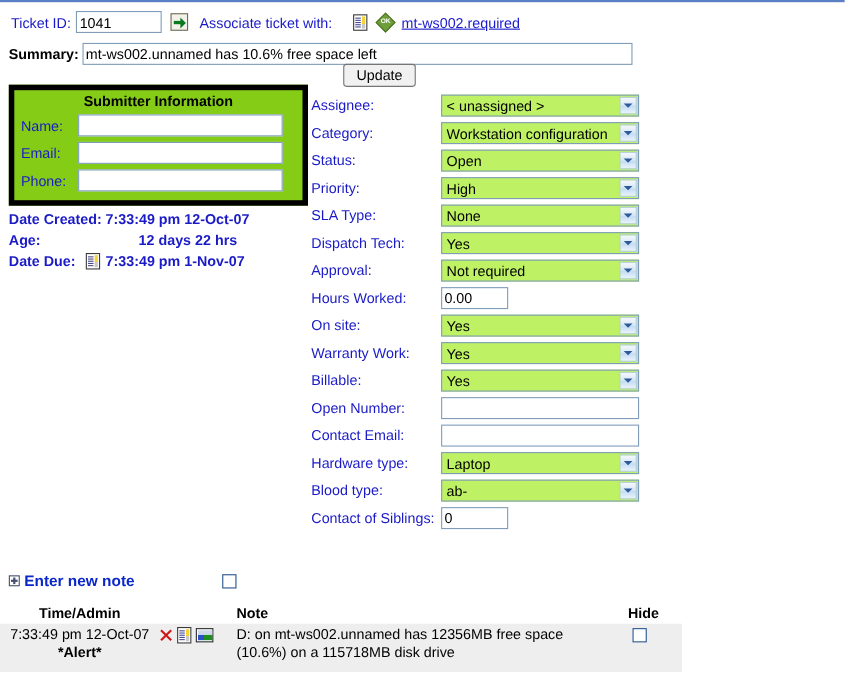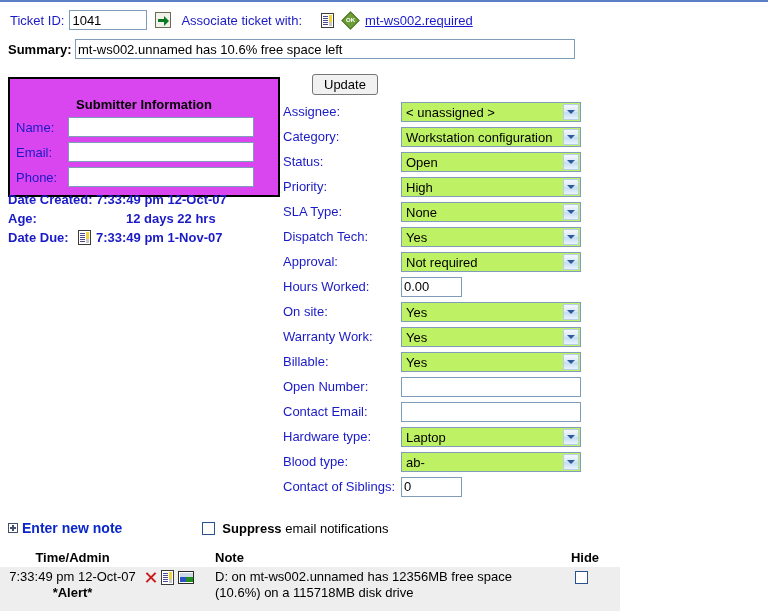--- a/index.html
+++ b/index.html
@@ -203,24 +203,24 @@
     content:"";
     position:absolute; left:3px; top:1px;
     width:2px; height:6px; background:#44506b;
   }
   
   .submitter-box {
     position: absolute;
     left: 8px;
     top: 75px;
     width: 272px;
-    border: 2px solid #000000;
-    background: #d946ef;
+    border: 5px solid #000000;
+    background: #84cc16;
     box-sizing: border-box;
-    padding: 18px 6px 8px 6px;
+    padding: 2px 6px 8px 6px;
   }
   .submitter-title {
     text-align: center;
     font-weight: bold;
     font-size: 13px;
     color: #000;
     margin-bottom: 5px;
   }
   .submitter-row {
     display: flex;
@@ -245,21 +245,21 @@
     font-weight: bold;
   }
   .dates .dlabel { width: 88px; }
   .dates .dval { color: #1a1ac6; }
   .dates .dval-ind { padding-left: 30px; }
 
   
   .form {
     position: absolute;
     left: 283px;
-    top: 72px;
+    top: 56px;
   }
   .btn-update {
     margin-left: 29px;
     margin-bottom: 4px;
     font-family: "Liberation Sans", sans-serif;
     font-size: 13px;
     color: #000;
     background: #f1f1f1;
     border: 1px solid #767676;
     border-radius: 3px;
@@ -527,21 +527,20 @@
     </div>
   </div>
 
   <div class="notes-head">
     <a class="enter-note" href="#">
       <span class="icon icon-plus"></span>
       <span>Enter new note</span>
     </a>
     <span class="suppress-wrap">
       <span class="cbx"></span>
-      <span class="suppress-text"><b>Suppress</b><span> email notifications</span></span>
     </span>
   </div>
 
   <div class="notes-table">
     <div class="nt-header">
       <span class="c-time">Time/Admin</span>
       <span class="c-icons"></span>
       <span class="c-note">Note</span>
       <span class="c-hide">Hide</span>
     </div>

